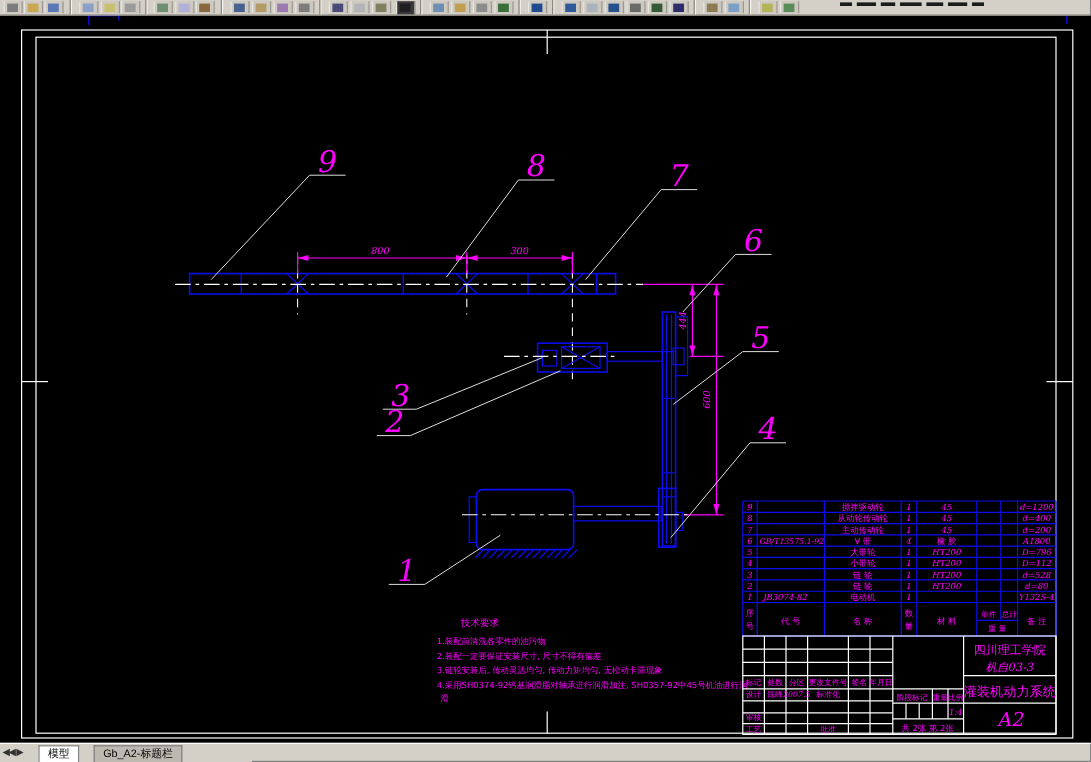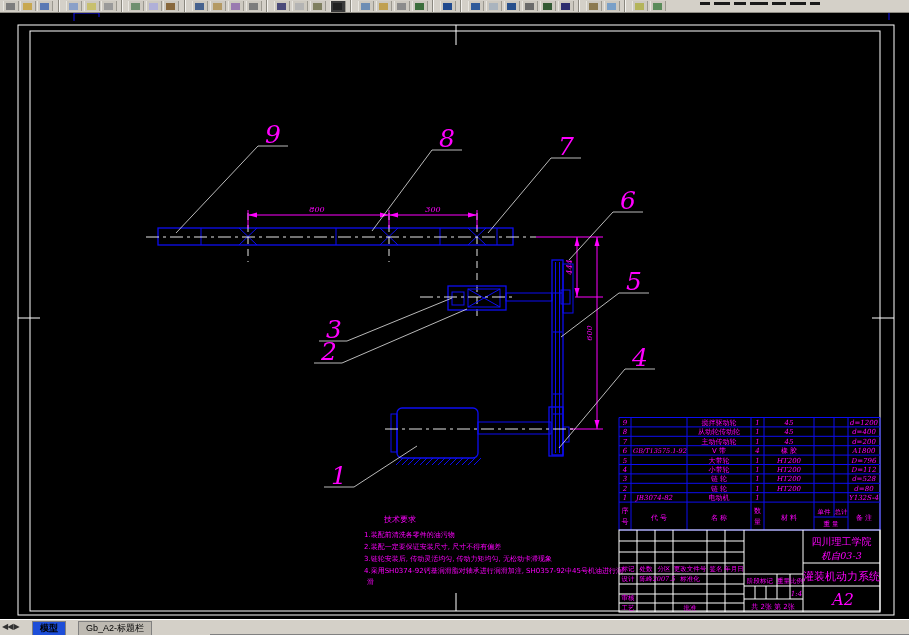--- a/index.html
+++ b/index.html
@@ -14,21 +14,21 @@
   .tsep{position:absolute;top:0;width:0;height:12px;border-left:1px solid #8a877e;
         border-right:1px solid #f4f2ee;}
   .smudge{position:absolute;background:#1a1a1a;height:3px;top:2px;}
   
   .tabbar{position:absolute;left:0;top:619px;width:909px;height:16px;background:#d4d0c8;
           border-top:1px solid #fff;z-index:5;font-size:9px;color:#000;}
   .navbtns{position:absolute;left:2px;top:2px;font-size:8px;color:#333;letter-spacing:-1px;}
   .tab{position:absolute;top:1px;height:13px;line-height:13px;padding:0 7px;
        border:1px solid #808080;border-bottom:none;background:#bdb9b1;
        font-size:9px;}
-  .tab.active{background:#1d4ed8;font-weight:bold;}
+  .tab.active{background:#ffffff;font-weight:normal;}
   .tabrail{position:absolute;left:210px;right:0;top:14px;border-top:1px solid #808080;}
   
   svg{position:absolute;left:0;top:0;}
   .bl{stroke:#0d0df2;fill:none;stroke-width:1.3;}
   .bl1{stroke:#0d0df2;fill:none;stroke-width:1;}
   .wh{stroke:#fff;fill:none;stroke-width:1;}
   .whthin{stroke:#e8e8e8;fill:none;stroke-width:0.8;}
   .cl{stroke:#fff;fill:none;stroke-width:0.9;stroke-dasharray:13 4 3 4;}
   .dsh{stroke:#fff;fill:none;stroke-width:0.9;stroke-dasharray:7 5;}
   .mgs{stroke:#ff00ff;fill:none;stroke-width:1;}

